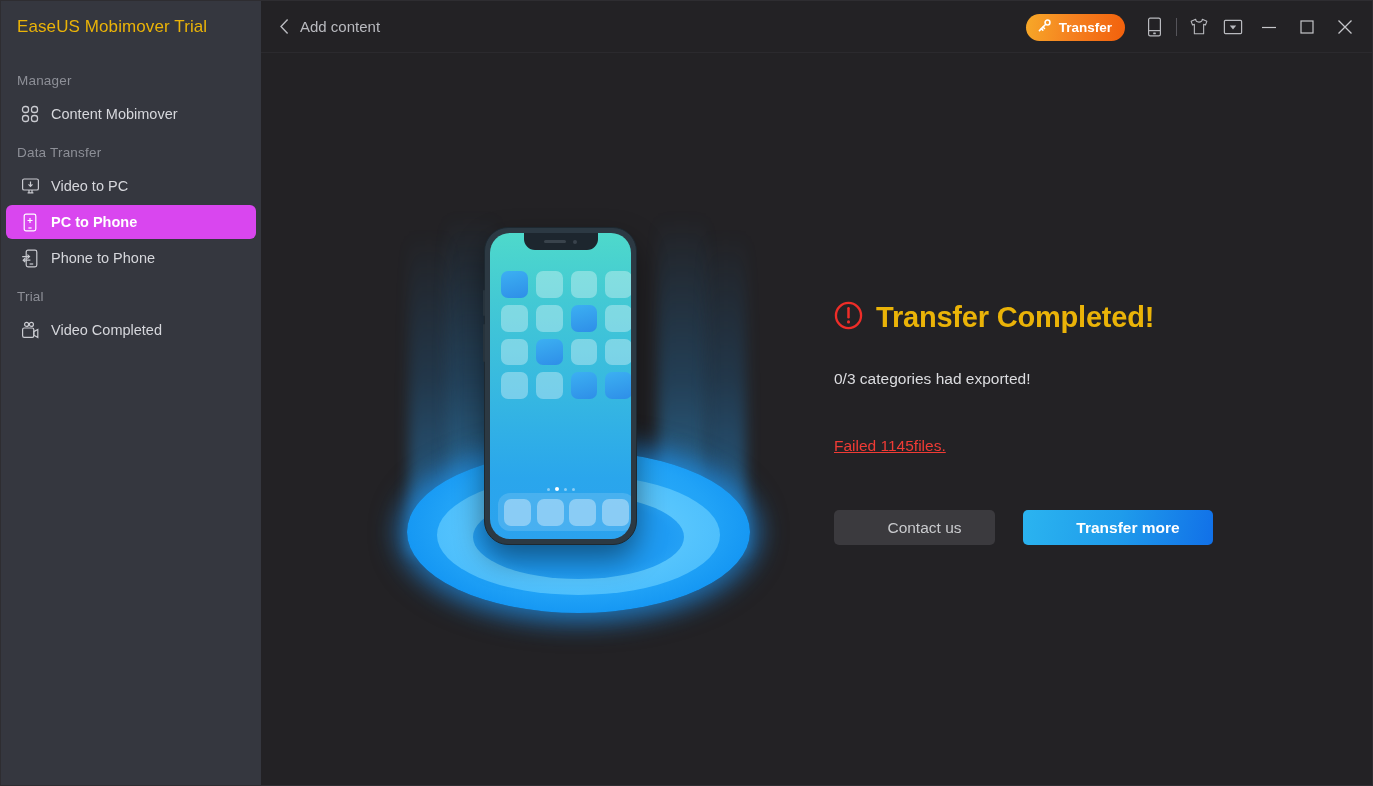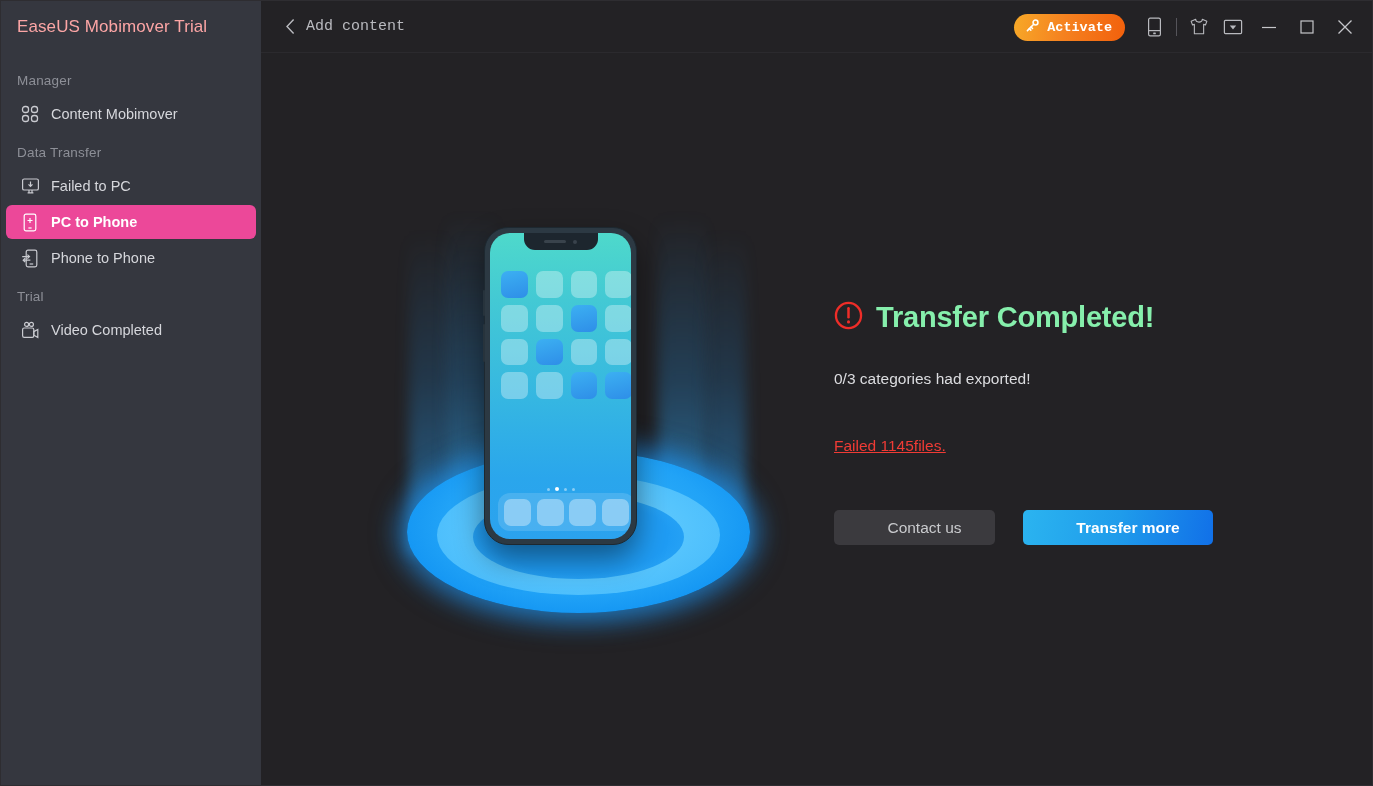--- a/index.html
+++ b/index.html
@@ -24,21 +24,21 @@
     flex: 0 0 260px;
     position: relative;
     display: flex;
     flex-direction: column;
   }
   .brand {
     height: 52px;
     display: flex; align-items: center;
     padding-left: 16px;
     font-size: 17px;
-    color: #fca5a5;
+    color: #eab308;
     letter-spacing: .1px;
   }
   .nav { padding-top: 8px; }
   .group-label {
     font-size: 13.5px;
     color: #8d8f97;
     padding: 12px 12px 7px 16px;
     letter-spacing: .2px;
   }
   .nav-item {
@@ -54,21 +54,21 @@
     cursor: pointer;
   }
   .nav-item .ico {
     width: 26px; height: 22px;
     flex: 0 0 26px;
     display: flex; align-items: center; justify-content: center;
     margin-right: 8px;
   }
   .nav-item .ico svg { display: block; }
   .nav-item.active {
-    background: #ec4899;
+    background: #d946ef;
     color: #ffffff;
     font-weight: bold;
   }
   .nav-item.active .lbl { font-weight: bold; }
   .lbl { line-height: 1; }
 
   
   .main {
     flex: 1 1 auto;
     position: relative;
@@ -77,23 +77,22 @@
     flex-direction: column;
     min-width: 0;
   }
   .topbar {
     height: 52px;
     flex: 0 0 52px;
     display: flex;
     align-items: center;
     background: #232225;
     border-bottom: 1px solid #2b2a2e;
-    padding-left: 24px;
-    position: relative;
-    font-family: Liberation Mono, monospace;
+    padding-left: 18px;
+    position: relative;
   }
   .back-btn {
     display: flex; align-items: center;
     color: #b9babf;
     font-size: 15px;
     cursor: pointer;
   }
   .back-btn .chev { margin-right: 10px; display:flex; }
   .topbar-right {
     position: absolute;
@@ -273,21 +272,21 @@
     position: absolute;
     left: 573px; top: 248px;
     width: 420px;
   }
   .headline {
     display: flex; align-items: center;
     gap: 13px;
     margin-bottom: 36px;
   }
   .headline .ttl {
-    color: #86efac;
+    color: #eab308;
     font-size: 29px;
     font-weight: bold;
     letter-spacing: -.2px;
   }
   .sub {
     color: #dcdde0;
     font-size: 15.5px;
     margin-bottom: 9px;
   }
   .failed-link {
@@ -350,21 +349,21 @@
       <div class="group-label">Data Transfer</div>
 
       <div class="nav-item">
         <span class="ico">
           <svg width="19" height="18" viewBox="0 0 19 18" fill="none" stroke="#c9cad0" stroke-width="1.2">
             <rect x="1.6" y="2" width="15.8" height="11" rx="1.6"></rect>
             <path d="M9.5 4.6v4.6M7.5 7.4l2 2.1 2-2.1"></path>
             <path d="M6.6 15.9h5.8M8 13v2.9M11 13v2.9"></path>
           </svg>
         </span>
-        <span class="lbl">Failed to PC</span>
+        <span class="lbl">Video to PC</span>
       </div>
 
       <div class="nav-item active">
         <span class="ico">
           <svg width="16" height="19" viewBox="0 0 16 19" fill="none" stroke="#ffffff" stroke-width="1.2">
             <rect x="2.2" y="1.2" width="11.6" height="16.6" rx="1.8"></rect>
             <path d="M8 5v5M5.5 7.5h5"></path>
             <path d="M6.4 15h3.2"></path>
           </svg>
         </span>
@@ -415,21 +414,21 @@
       <div class="topbar-right">
 
         <div class="activate-btn">
           <span>
             <svg width="15" height="15" viewBox="0 0 16 16" fill="none" stroke="#ffffff" stroke-width="1.7" stroke-linecap="round">
               <circle cx="11.2" cy="4.8" r="2.6"></circle>
               <path d="M9.3 6.7L2.6 13.4"></path>
               <path d="M4.6 11.4l1.6 1.6M6.4 9.6l1.6 1.6"></path>
             </svg>
           </span>
-          <span>Activate</span>
+          <span>Transfer</span>
         </div>
 
         <div class="win-ico">
           <svg width="15" height="20" viewBox="0 0 15 20" fill="none" stroke="#b9babf" stroke-width="1.2">
             <rect x="1.6" y="1.2" width="11.8" height="17.6" rx="1.6"></rect>
             <path d="M1.6 13.6h11.8"></path>
             <rect x="6.2" y="15.4" width="2.6" height="1.8" rx=".5" fill="#b9babf" stroke="none"></rect>
           </svg>
         </div>
 

